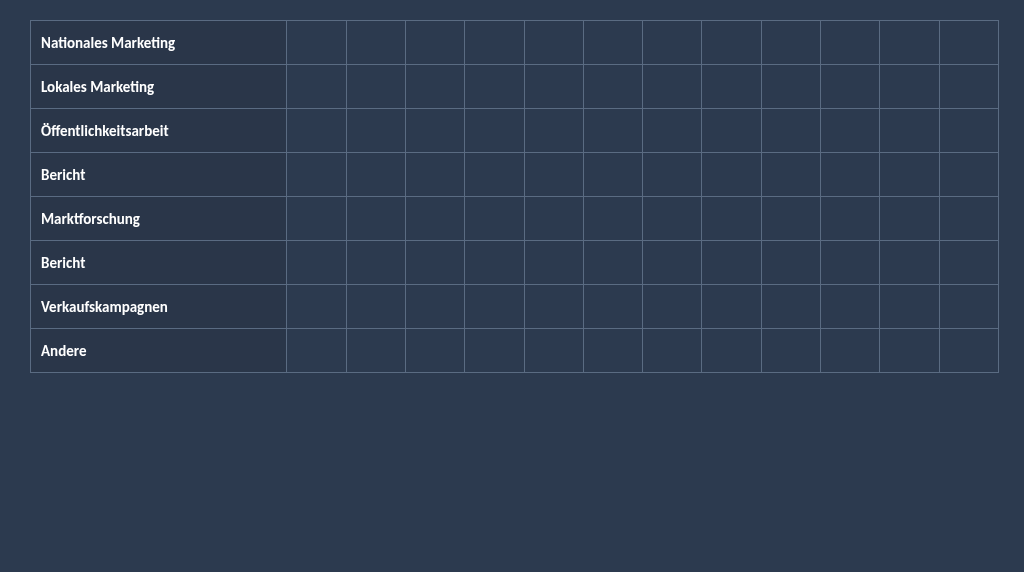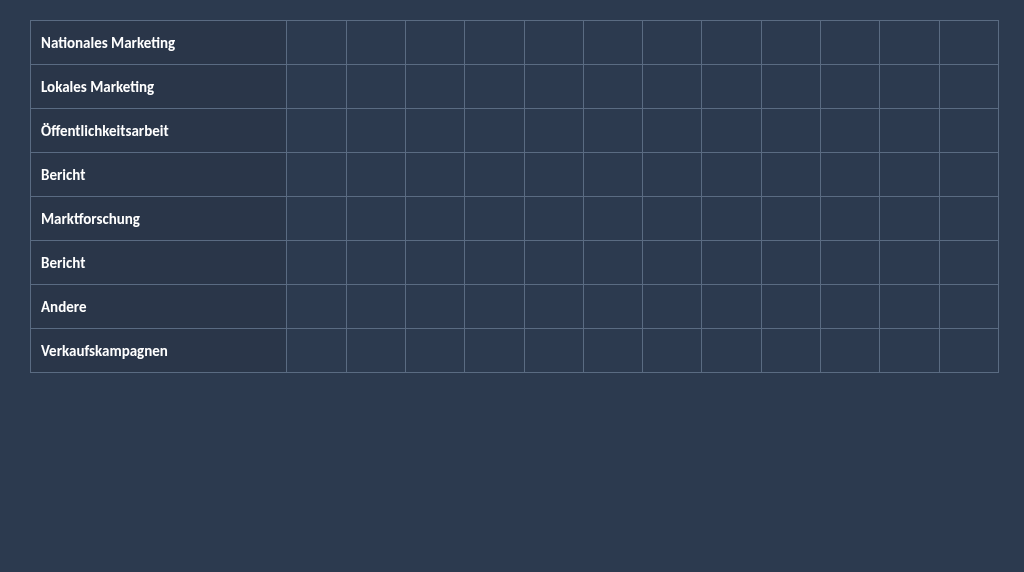--- a/index.html
+++ b/index.html
@@ -128,36 +128,36 @@
         <td class="data-cell"></td>
         <td class="data-cell"></td>
         <td class="data-cell"></td>
         <td class="data-cell"></td>
         <td class="data-cell"></td>
         <td class="data-cell"></td>
         <td class="data-cell"></td>
         <td class="data-cell"></td>
       </tr>
       <tr>
-        <td class="label-cell">Andere</td>
+        <td class="label-cell">Verkaufskampagnen</td>
         <td class="data-cell"></td>
         <td class="data-cell"></td>
         <td class="data-cell"></td>
         <td class="data-cell"></td>
         <td class="data-cell"></td>
         <td class="data-cell"></td>
         <td class="data-cell"></td>
         <td class="data-cell"></td>
         <td class="data-cell"></td>
         <td class="data-cell"></td>
         <td class="data-cell"></td>
         <td class="data-cell"></td>
       </tr>
       <tr>
-        <td class="label-cell">Verkaufskampagnen</td>
+        <td class="label-cell">Andere</td>
         <td class="data-cell"></td>
         <td class="data-cell"></td>
         <td class="data-cell"></td>
         <td class="data-cell"></td>
         <td class="data-cell"></td>
         <td class="data-cell"></td>
         <td class="data-cell"></td>
         <td class="data-cell"></td>
         <td class="data-cell"></td>
         <td class="data-cell"></td>

